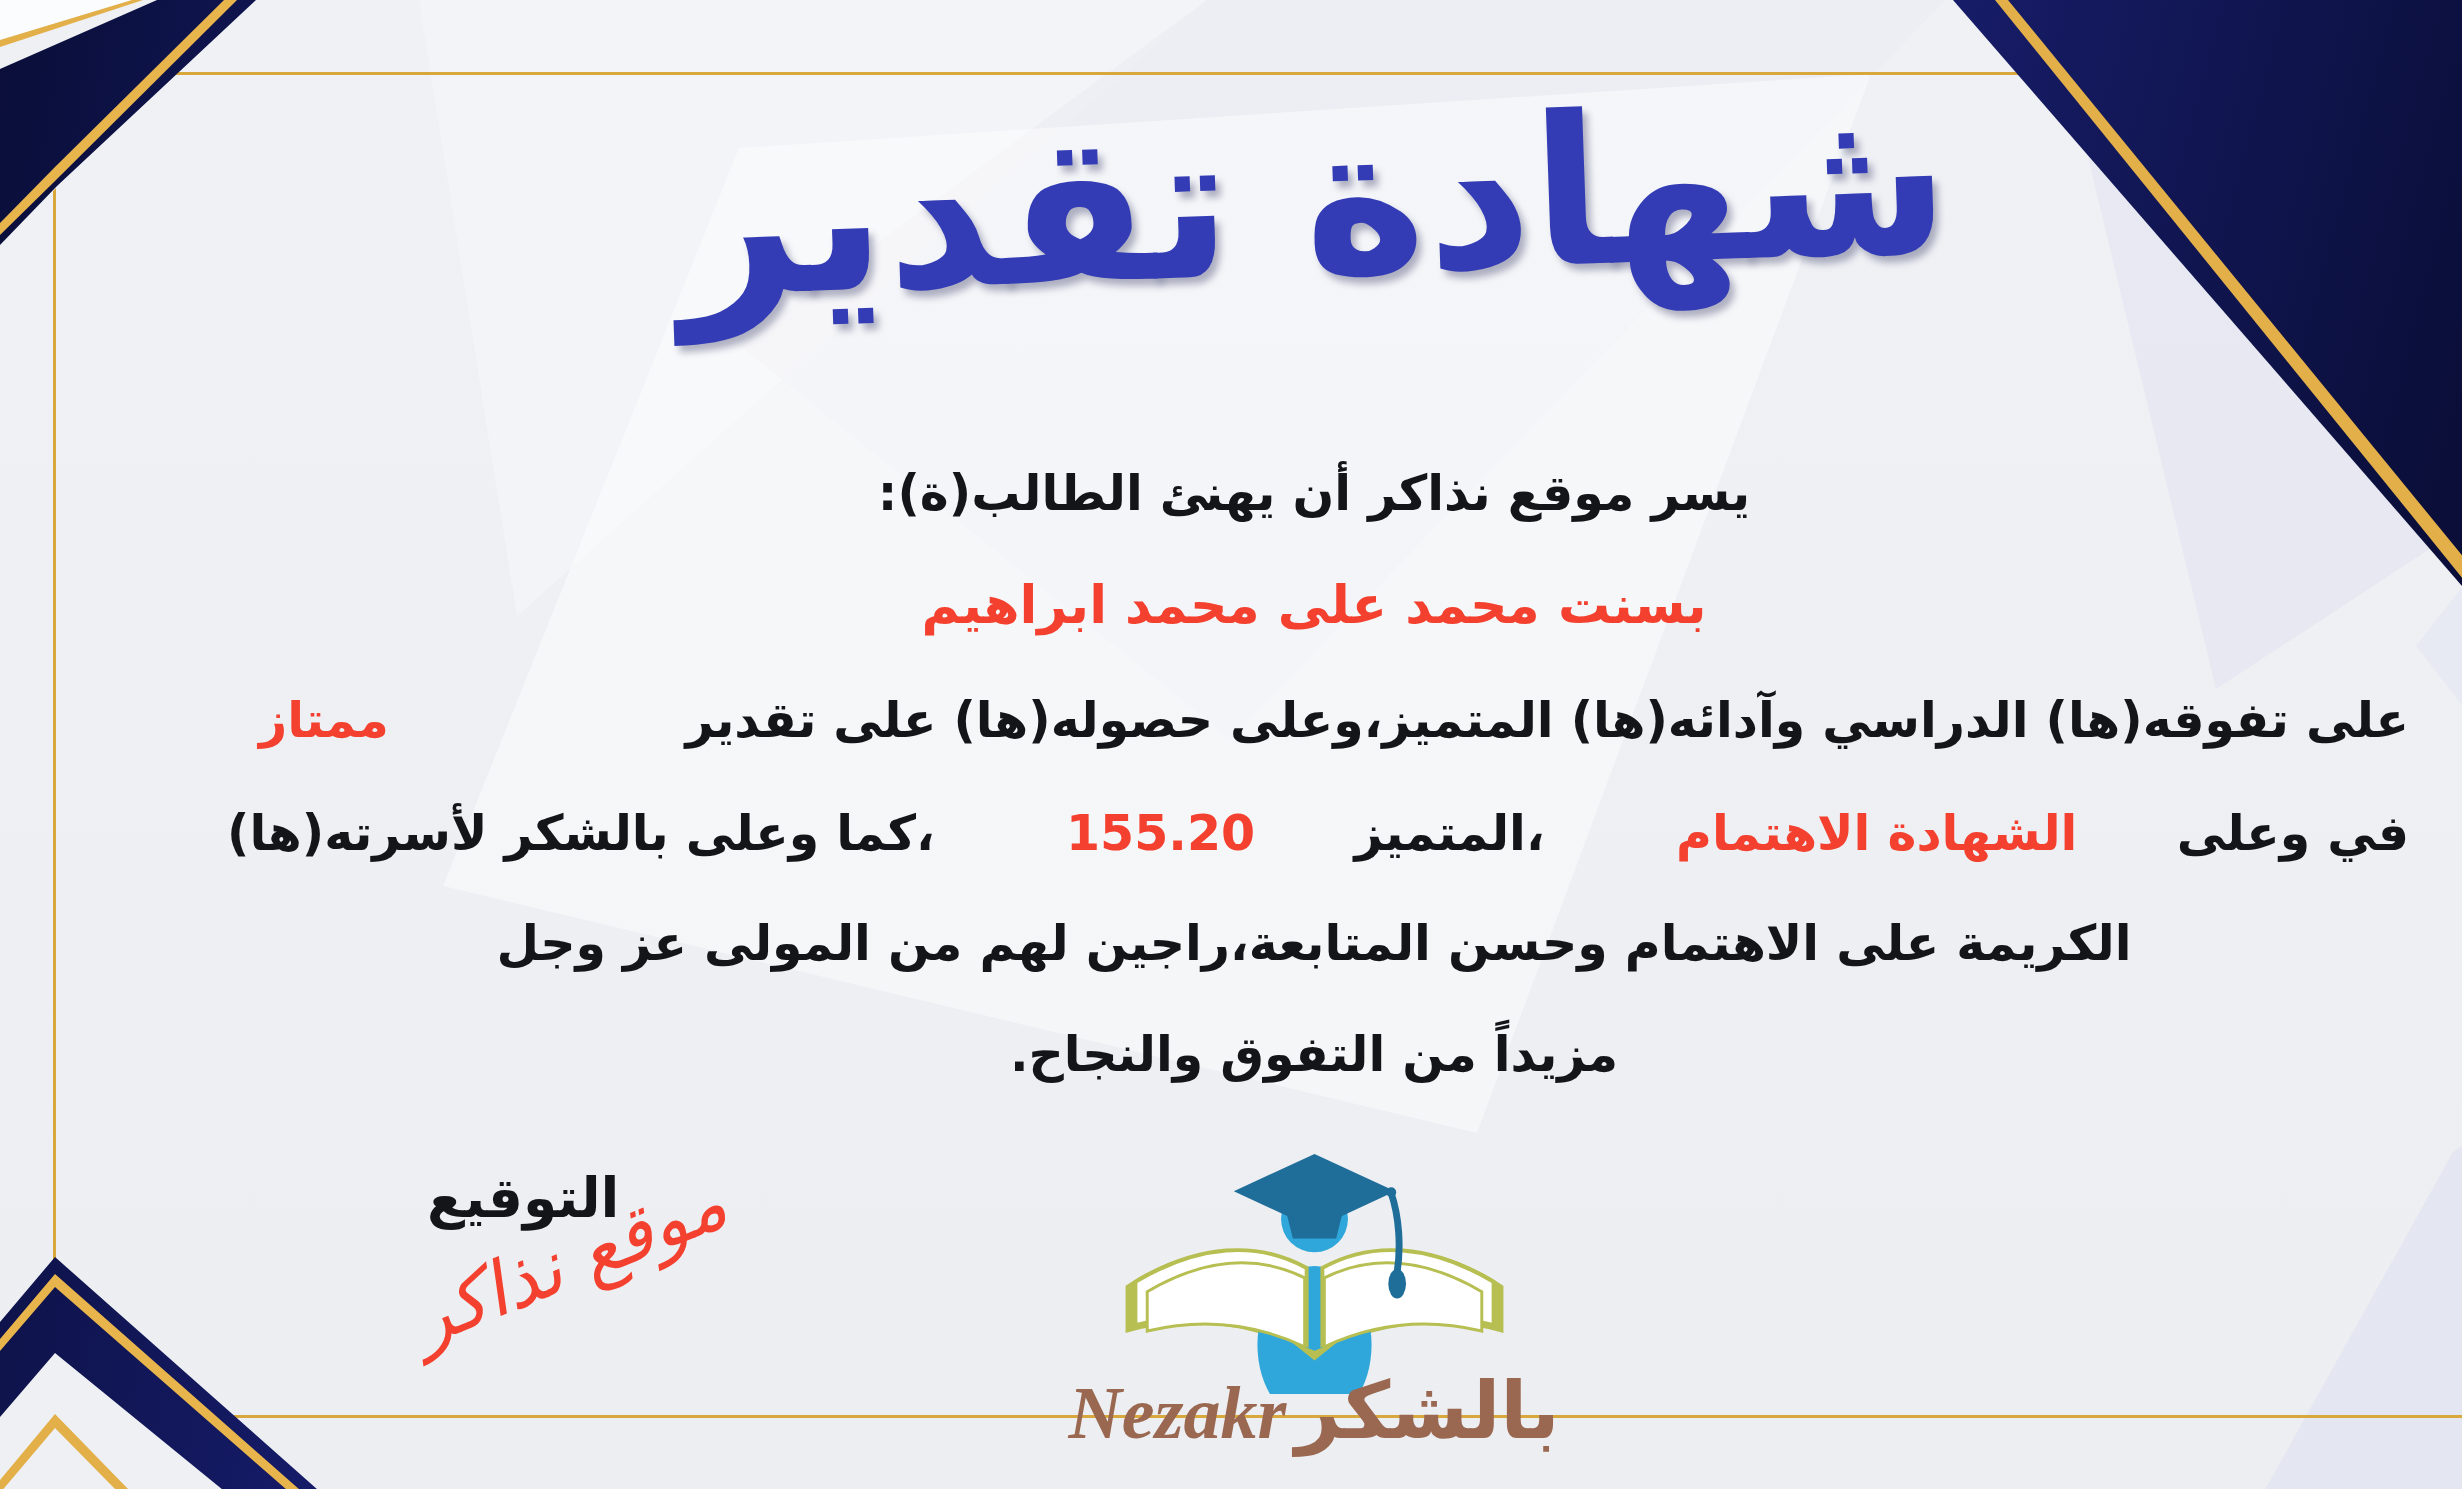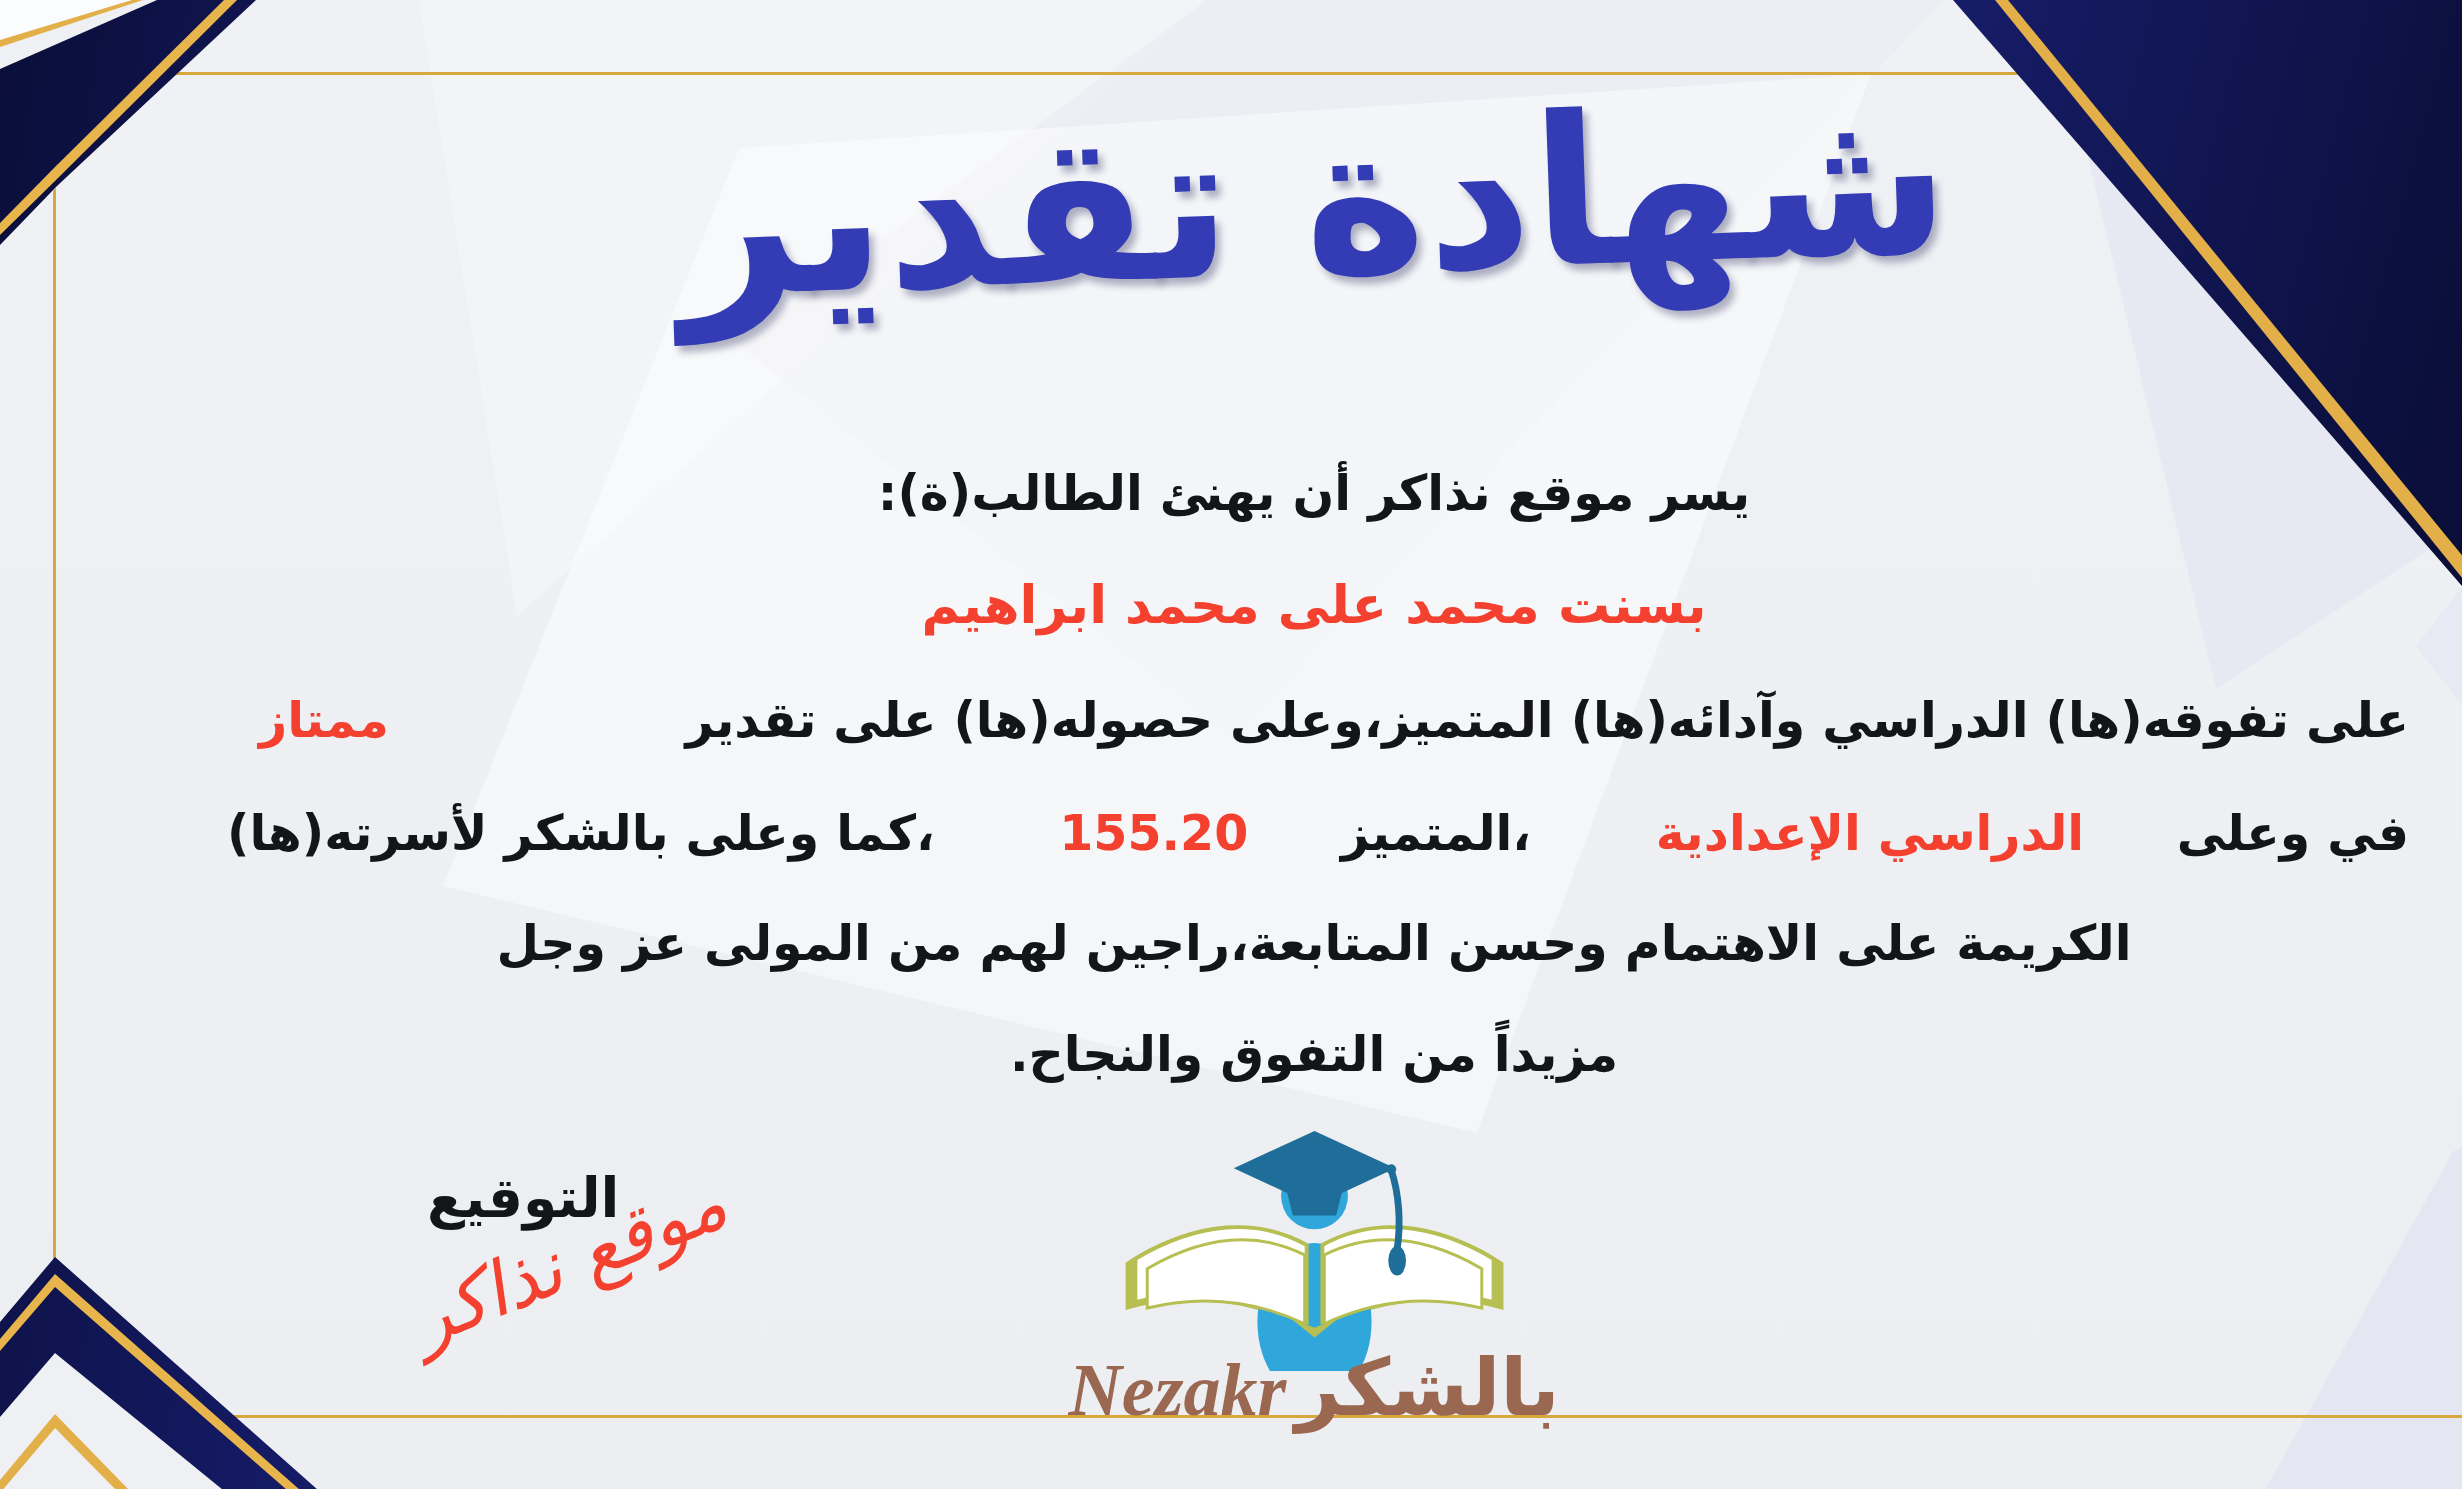--- a/index.html
+++ b/index.html
@@ -79,21 +79,21 @@
   .l5{top:912px;}
   .l6{top:1023px;}
   .red{color:#F4402E;margin-left:32px;}
   .sig-label{left:389px;top:1166px;font-size:55px;font-weight:bold;color:#141518;margin-left:38px;}
   .sig-script{
     left:414px;top:1280px;font-size:74px;font-style:italic;color:#F4402E;
     transform:rotate(-22deg);transform-origin:left center;white-space:nowrap;
     font-family:"DejaVu Sans",sans-serif;
   }
   
-  .logo{left:50%;top:1125px;transform:translateX(-50%);width:443px;text-align:left;}
+  .logo{left:50%;top:1148px;transform:translateX(-50%);width:443px;text-align:left;}
   .logo svg{width:414px;height:246px;display:block;margin:0 auto;}
   .logo-text{display:flex;justify-content:center;align-items:baseline;gap:8.9px;margin-top:-28.6px;direction:ltr;}
   .logo-latin{font-family:"Liberation Serif",serif;font-weight:bold;font-style:italic;font-size:74px;color:#9A6750;}
   .logo-arabic{font-family:"DejaVu Sans",sans-serif;font-weight:bold;font-size:79px;color:#9A6750;}
 </style>
 </head>
 <body>
 
 <div id="canvas">
 
@@ -130,21 +130,21 @@
   <div class="abs line intro" dir="rtl">يسر موقع نذاكر أن يهنئ الطالب(ة):</div>
   <div class="abs line name" dir="rtl">بسنت محمد على محمد ابراهيم</div>
 
   <div class="abs jline l3" dir="rtl">
     <span>على تفوقه(ها) الدراسي وآدائه(ها) المتميز،وعلى حصوله(ها) على تقدير</span>
     <span class="red">ممتاز</span>
   </div>
 
   <div class="abs jline l4" dir="rtl">
     <span>في وعلى</span>
-    <span class="red">الدراسي الإعدادية</span>
+    <span class="red">الشهادة الاهتمام</span>
     <span>،المتميز</span>
     <span class="red">155.20</span>
     <span>،كما وعلى بالشكر لأسرته(ها)</span>
   </div>
 
   <div class="abs line l5" dir="rtl">الكريمة على الاهتمام وحسن المتابعة،راجين لهم من المولى عز وجل</div>
   <div class="abs line l6" dir="rtl">مزيداً من التفوق والنجاح.</div>
 
   <div class="abs sig-label" dir="rtl">التوقيع</div>
   <div class="abs sig-script" dir="rtl">موقع نذاكر</div>

